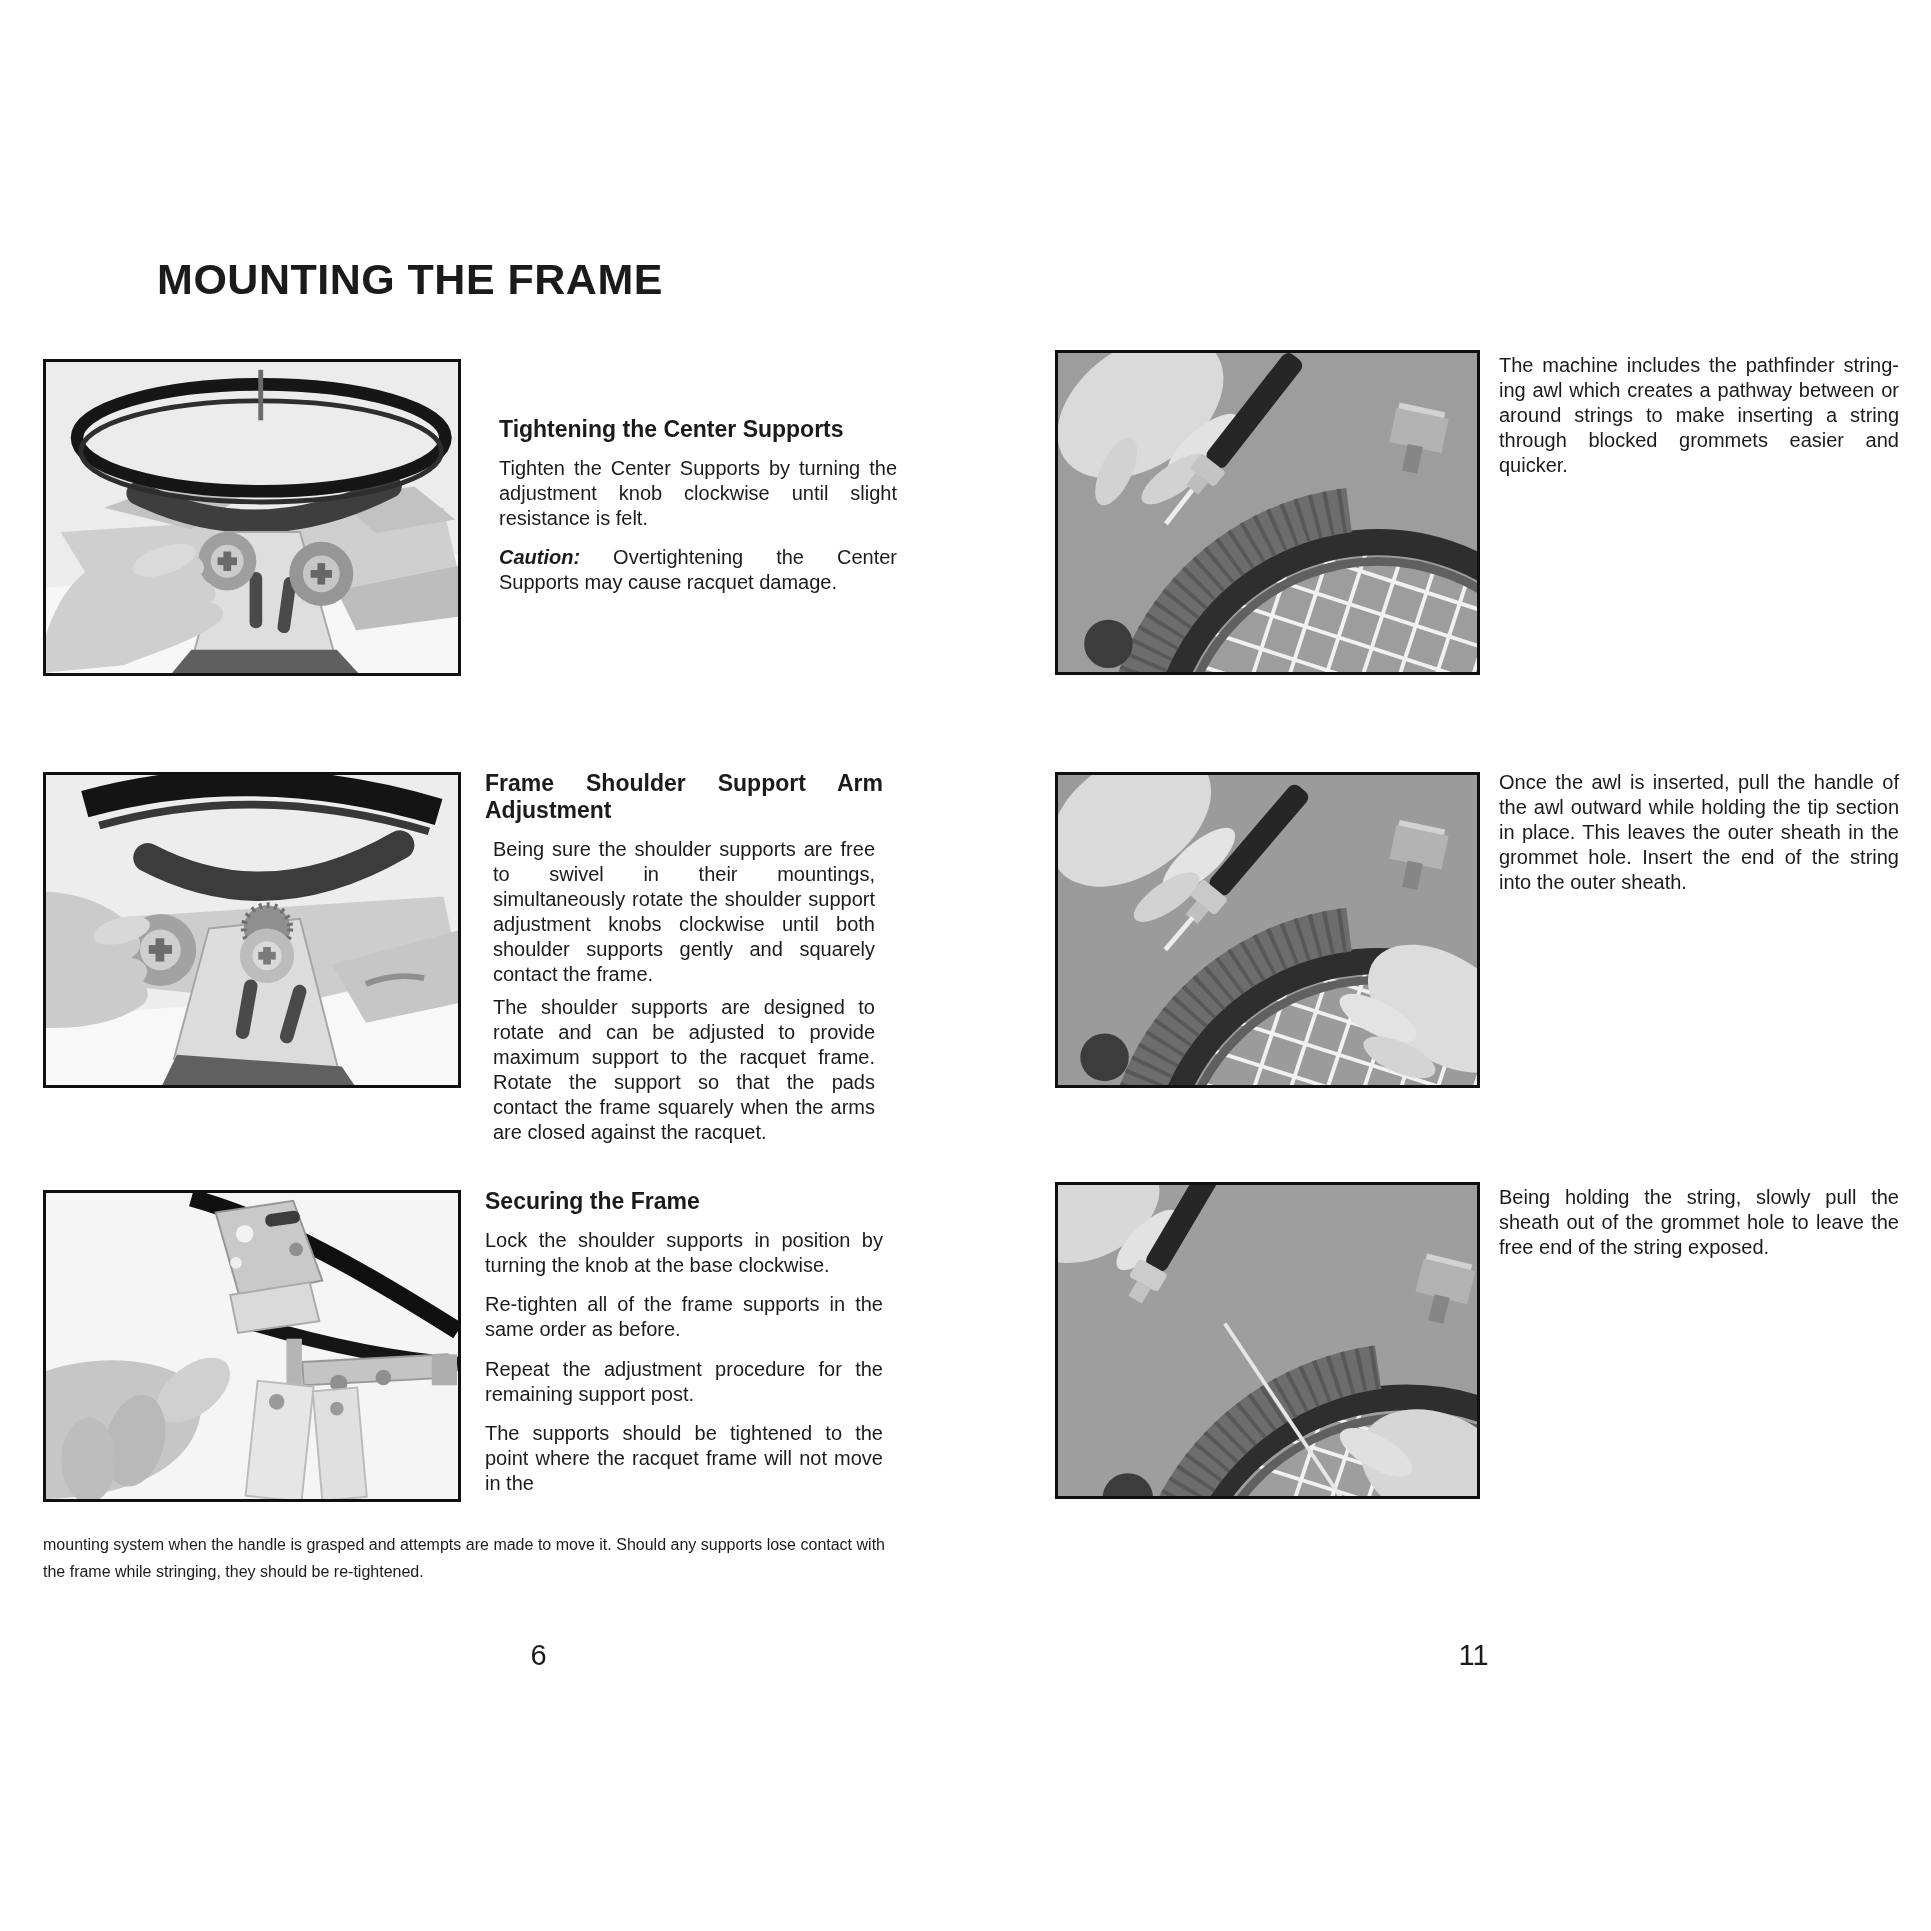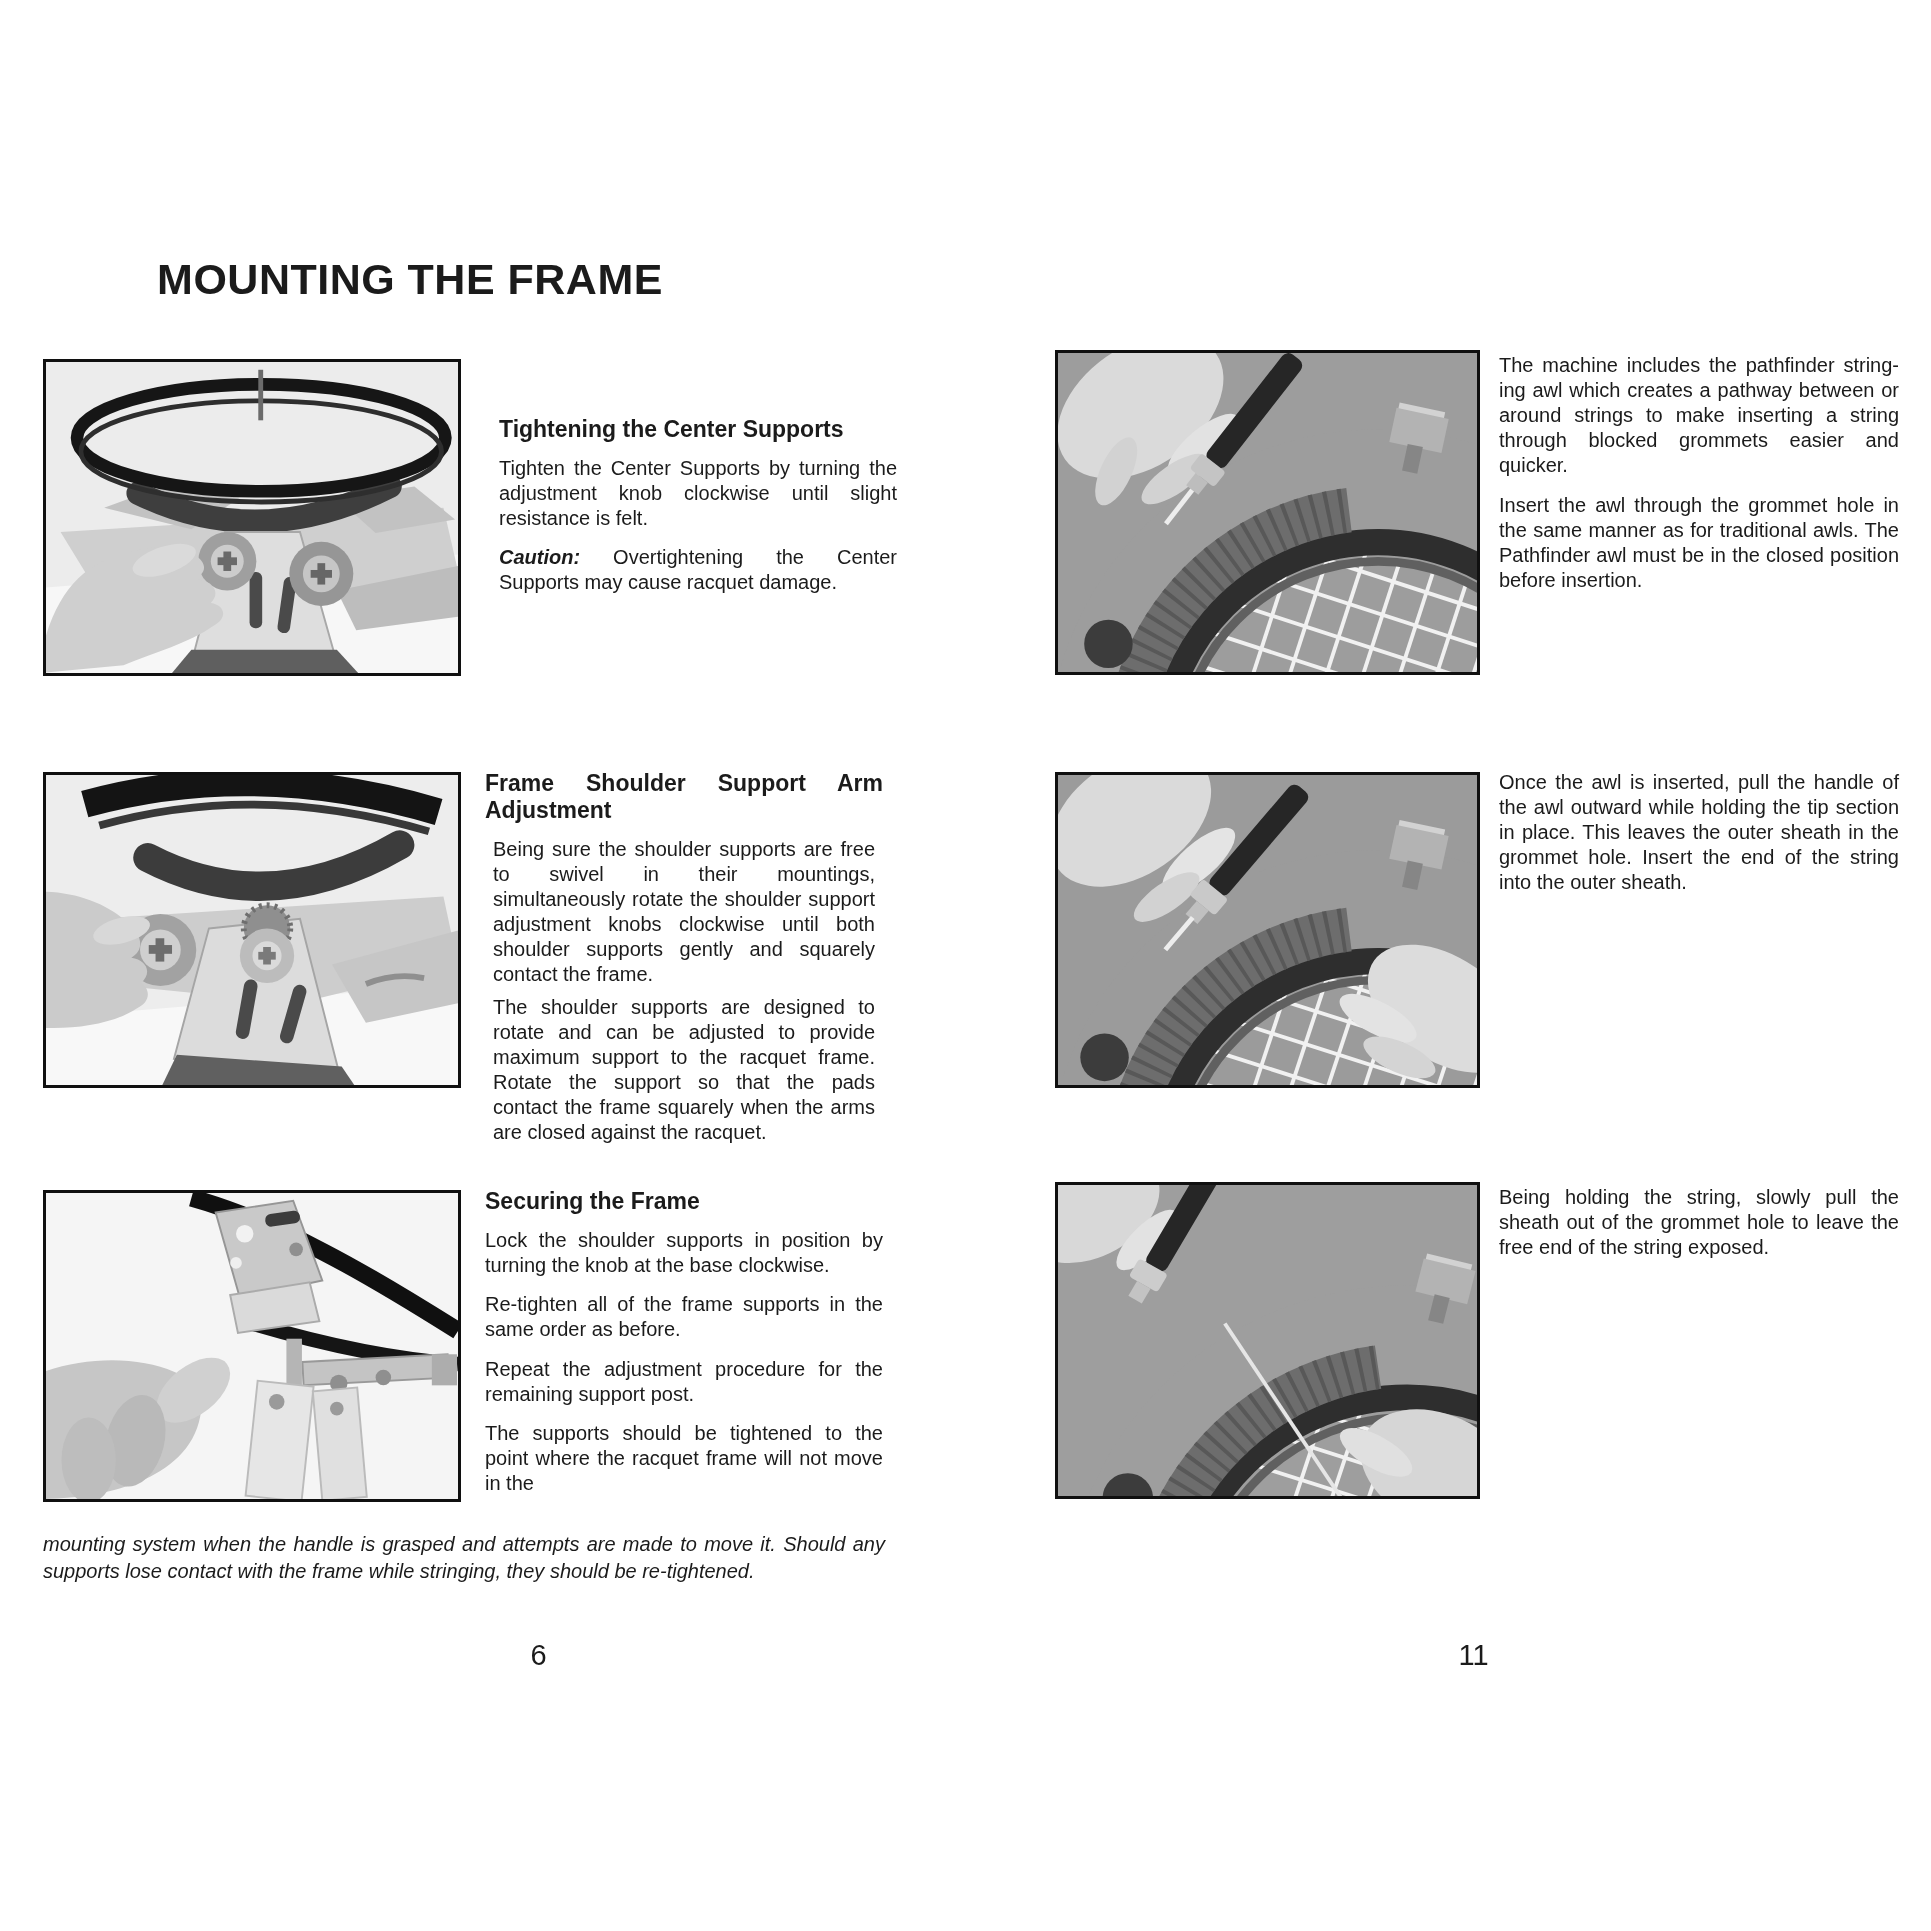--- a/index.html
+++ b/index.html
@@ -10,21 +10,21 @@
   .abs{position:absolute;}
   .page-title{font-size:43px;font-weight:bold;letter-spacing:0.5px;text-align:center;white-space:nowrap;}
   .col{font-size:20px;line-height:25px;text-align:justify;}
   .col h3{font-size:23px;line-height:27px;font-weight:bold;margin:0 0 12.6px 0;text-align:justify;}
   .col p{margin:0 0 14.5px 0;}
   .col .run p{margin:8px;}
   .caution-label{font-weight:bold;font-style:italic;}
   .italic-note{font-style:italic;}
   .photo{position:absolute;border:3.9px solid #101010;box-sizing:border-box;background:#e9e9e9;}
   .photo svg{display:block;width:100%;height:100%;}
-  .overflow-text{font-size:20px;line-height:27px;text-align:justify;font-style:italic;}
+  .overflow-text{font-size:16px;line-height:27px;text-align:justify;}
   .page-num{font-size:29px;text-align:center;}
 </style>
 </head>
 <body>
 
 <div id="canvas">
 
   <div class="abs page-title" style="left:43px;top:255px;width:734px;">MOUNTING THE FRAME</div>
 
   <div class="photo" style="left:43px;top:359px;width:418px;height:317px;" aria-label="Hand tightening the center support adjustment knob on the mounting base with racquet frame mounted">
@@ -322,21 +322,20 @@
       <line x1="172" y1="146" x2="292" y2="330" stroke="#e6e6e6" stroke-width="4"></line>
       <g>
         <ellipse cx="392" cy="300" rx="84" ry="58" fill="#d6d6d6" transform="rotate(25 392 300)"></ellipse>
         <ellipse cx="328" cy="282" rx="42" ry="17" fill="#e0e0e0" transform="rotate(30 328 282)"></ellipse>
       </g>
     </svg>
   </div>
 
   <div class="abs col" style="left:1499px;top:353px;width:400px;">
     <p>The machine includes the pathfinder string-ing awl which creates a pathway between or around strings to make inserting a string through blocked grommets easier and quicker.</p>
-    <p>Insert the awl through the grommet hole in the same manner as for traditional awls. The Pathfinder awl must be in the closed position before insertion.</p>
   </div>
 
   <div class="abs col" style="left:1499px;top:770px;width:400px;">
     <p>Once the awl is inserted, pull the handle of the awl outward while holding the tip section in place. This leaves the outer sheath in the grommet hole. Insert the end of the string into the outer sheath.</p>
   </div>
 
   <div class="abs col" style="left:1499px;top:1185px;width:400px;">
     <p>Being holding the string, slowly pull the sheath out of the grommet hole to leave the free end of the string exposed.</p>
   </div>
 

